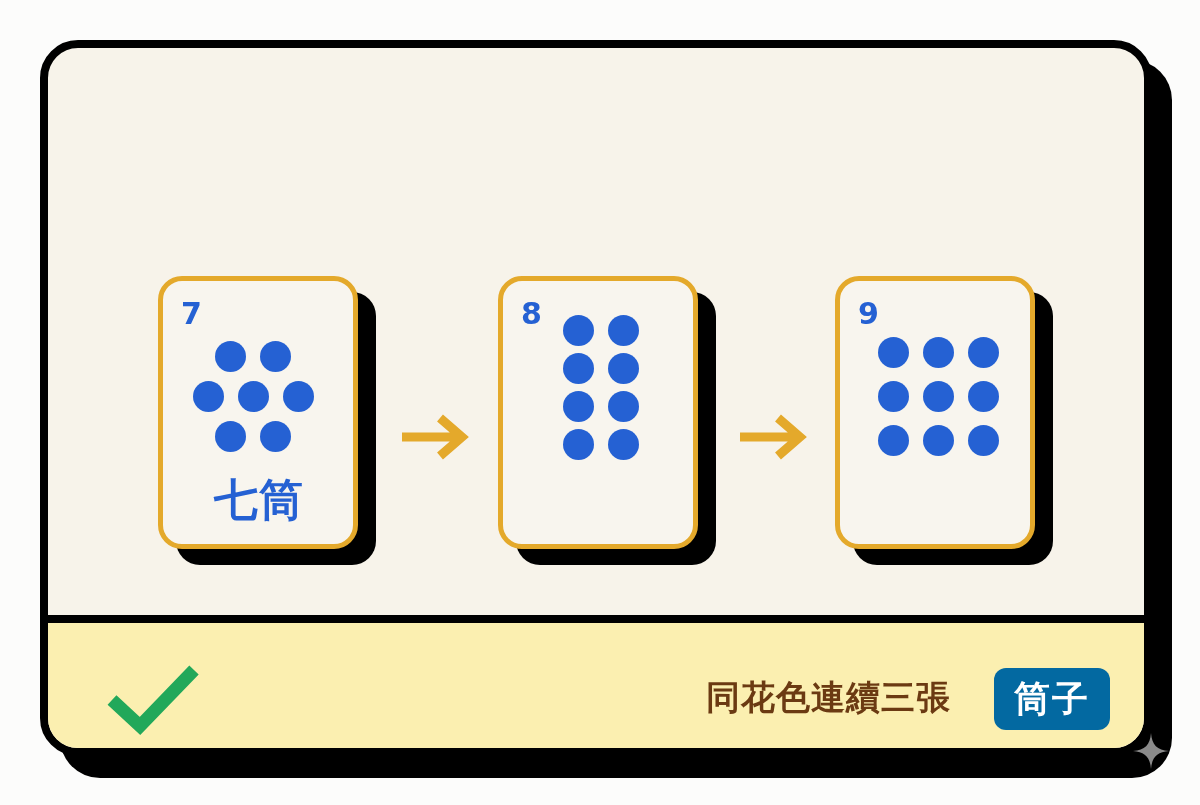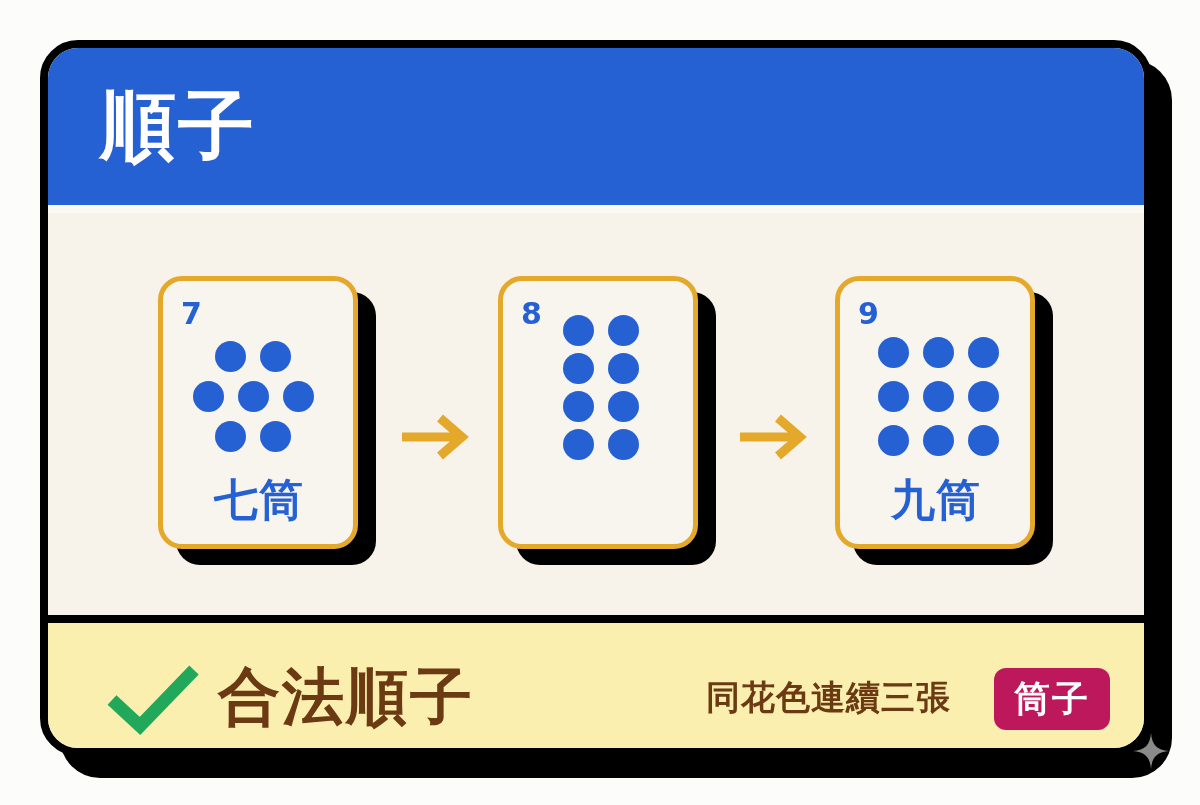--- a/index.html
+++ b/index.html
@@ -51,33 +51,30 @@
   .valid-label {
     position: absolute; left: 170px; top: 618px; color: #6b3a12; font-size: 62px; font-weight: bold; line-height: 1;
     letter-spacing: 2px;
   }
   .desc {
     position: absolute; left: 622px; top: 632px; color: #6b3a12; font-size: 34px; font-weight: bold; line-height: 1;
     letter-spacing: 1px;
     margin-left: 36px;
   }
   .badge {
-    position: absolute; left: 946px; top: 620px; width: 116px; height: 62px; background: #be185d; border-radius: 12px;
+    position: absolute; left: 946px; top: 620px; width: 116px; height: 62px; background: #0369a1; border-radius: 12px;
     color: #fff; font-size: 36px; font-weight: bold; line-height: 62px; text-align: center; letter-spacing: 2px;
   }
   .sparkle { position: absolute; left: 1133px; top: 733px; width: 36px; height: 36px; }
 </style>
 </head>
 <body>
 
 <div class="card-shadow"></div>
 <div class="card">
-  <div class="header">
-    <div class="title">順子</div>
-  </div>
   <div class="body-area"></div>
   <div class="divider"></div>
   <div class="footer"></div>
 
   <div class="tile-wrap" style="left:110px">
     <div class="tile-shadow"></div>
     <div class="tile">
       <div class="tile-num">7</div>
       <span class="dot" style="left:52px;top:60px"></span>
       <span class="dot" style="left:97px;top:60px"></span>
@@ -119,27 +116,25 @@
       <div class="tile-num">9</div>
       <span class="dot" style="left:38px;top:56px"></span>
       <span class="dot" style="left:83px;top:56px"></span>
       <span class="dot" style="left:128px;top:56px"></span>
       <span class="dot" style="left:38px;top:100px"></span>
       <span class="dot" style="left:83px;top:100px"></span>
       <span class="dot" style="left:128px;top:100px"></span>
       <span class="dot" style="left:38px;top:144px"></span>
       <span class="dot" style="left:83px;top:144px"></span>
       <span class="dot" style="left:128px;top:144px"></span>
-      <div class="tile-name">九筒</div>
     </div>
   </div>
 
   <svg class="check" viewBox="0 0 96 76">
     <path d="M6 40 L34 66 L88 10" fill="none" stroke="#22a85a" stroke-width="13"></path>
   </svg>
-  <div class="valid-label">合法順子</div>
   <div class="desc">同花色連續三張</div>
   <div class="badge">筒子</div>
 </div>
 
 <svg class="sparkle" viewBox="0 0 36 36">
   <path d="M18 0 C19 12 24 17 36 18 C24 19 19 24 18 36 C17 24 12 19 0 18 C12 17 17 12 18 0 Z" fill="#8a8a8a"></path>
 </svg>
 
 </body></html>

